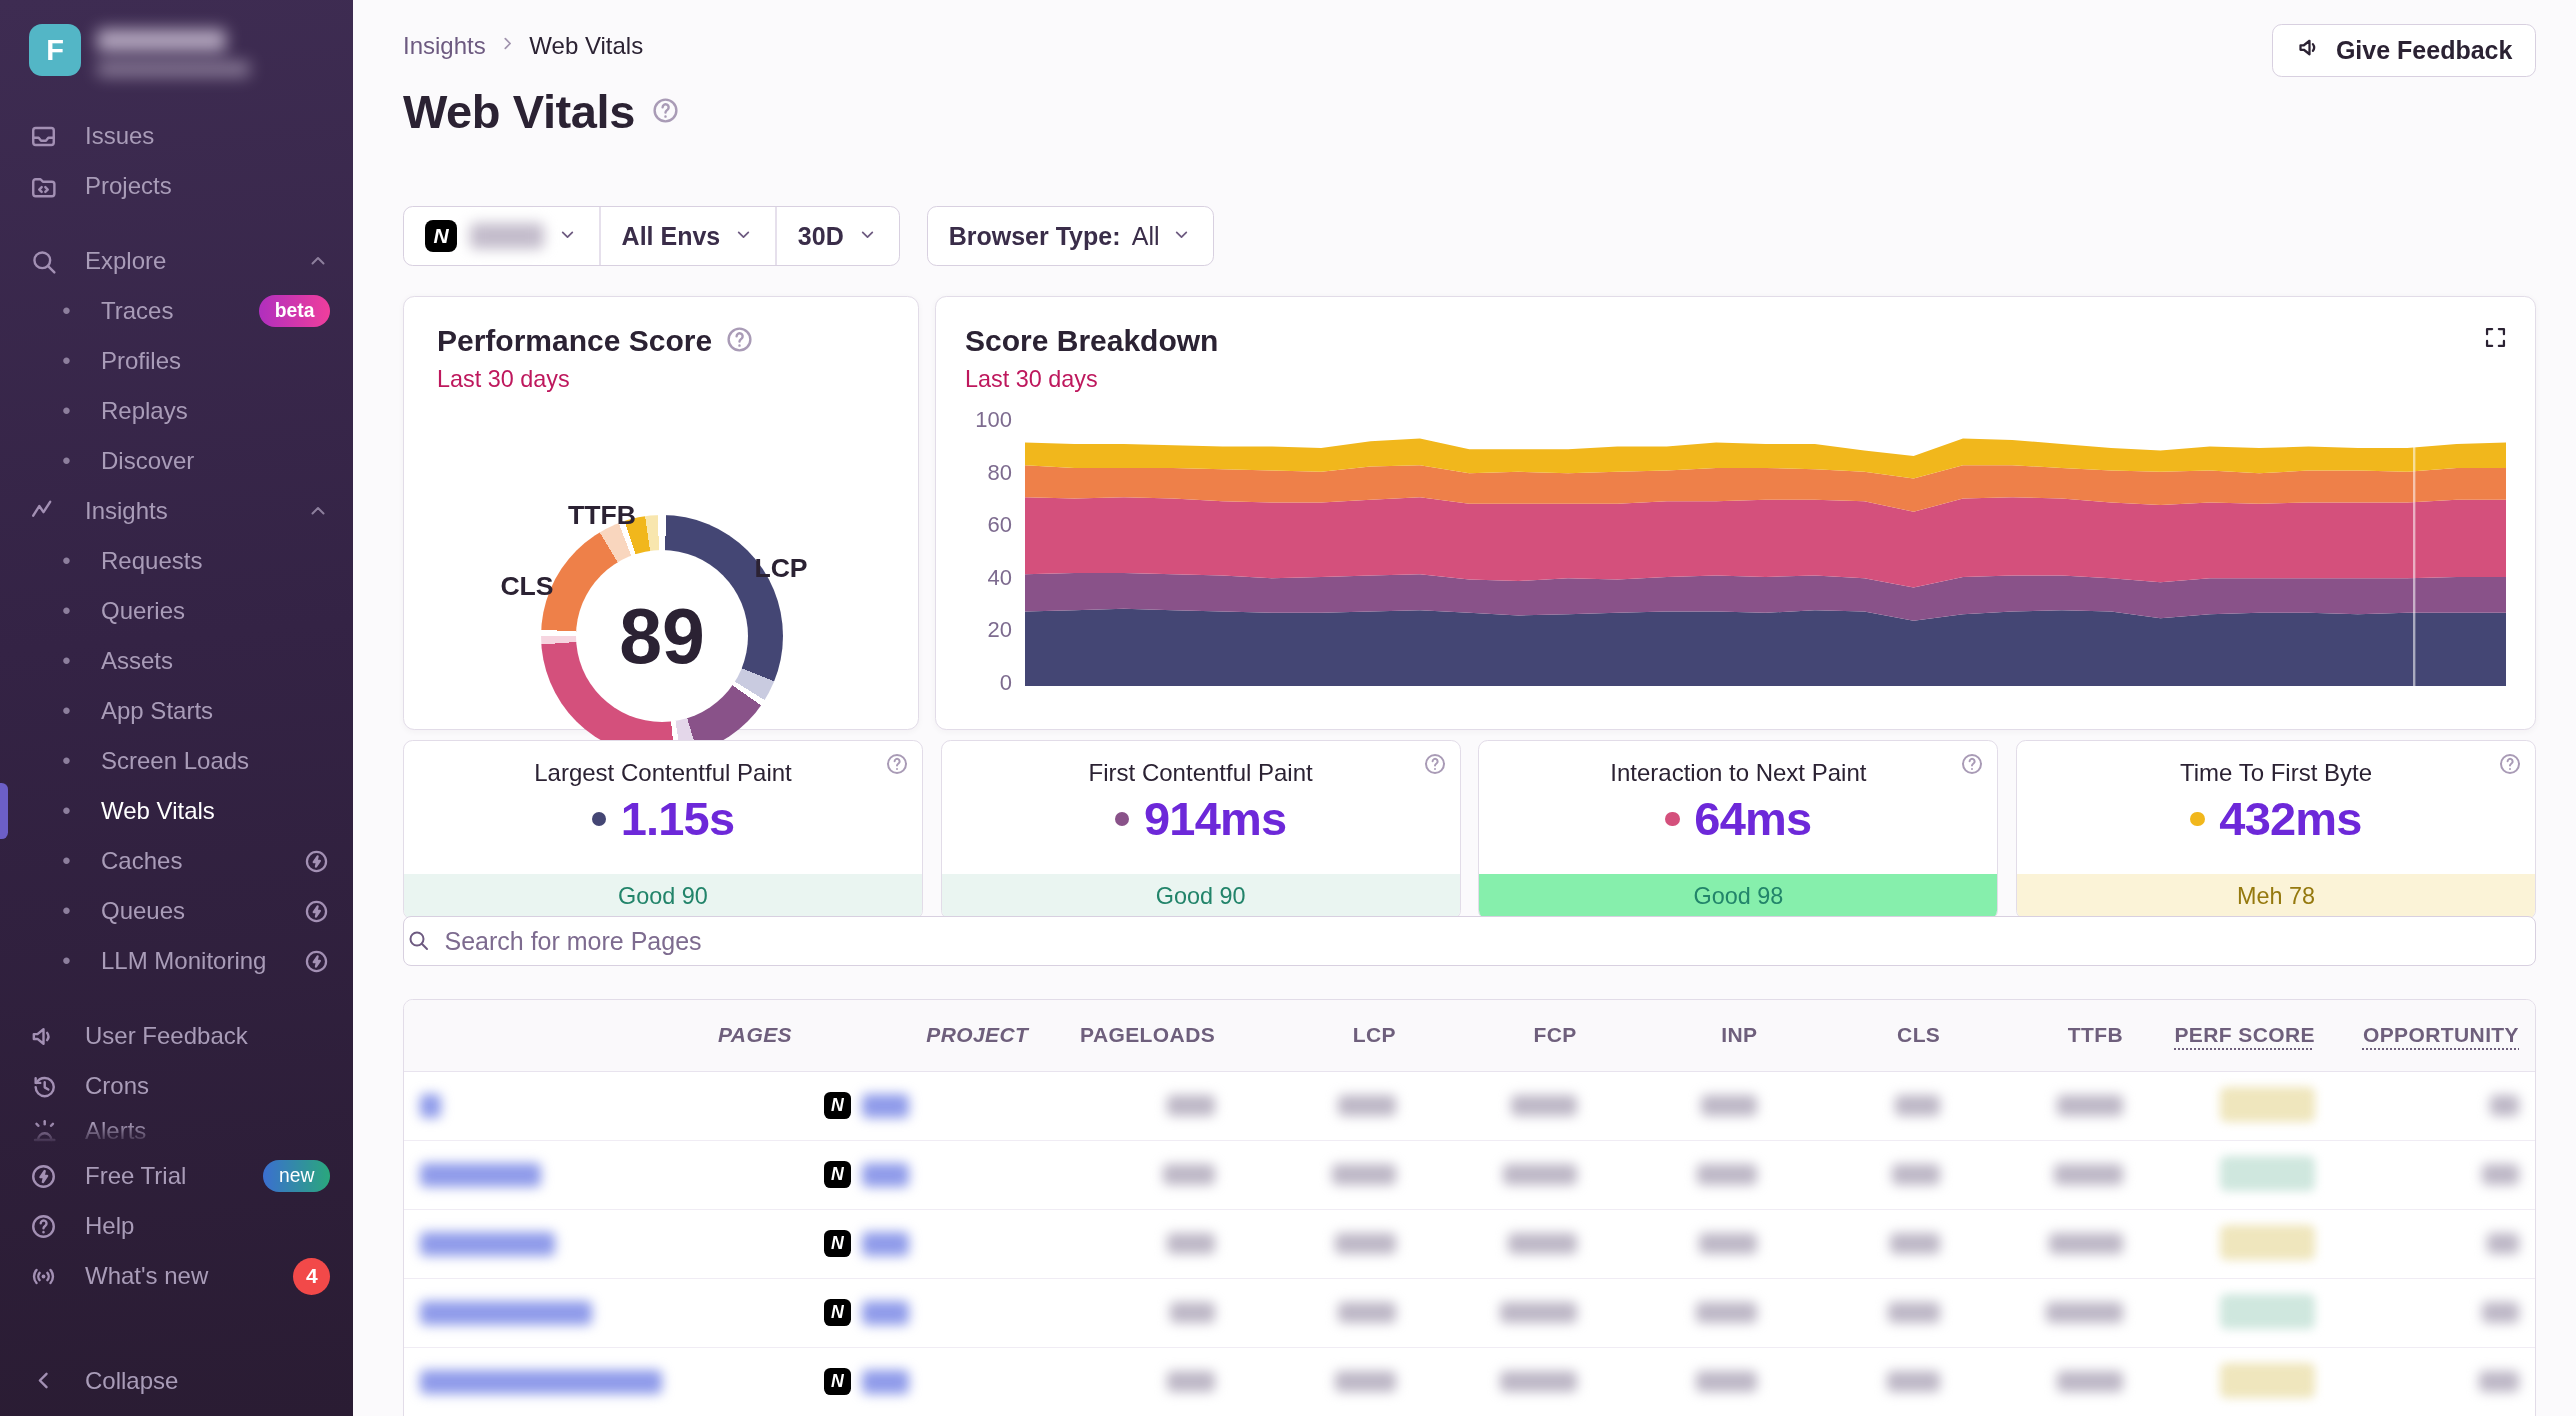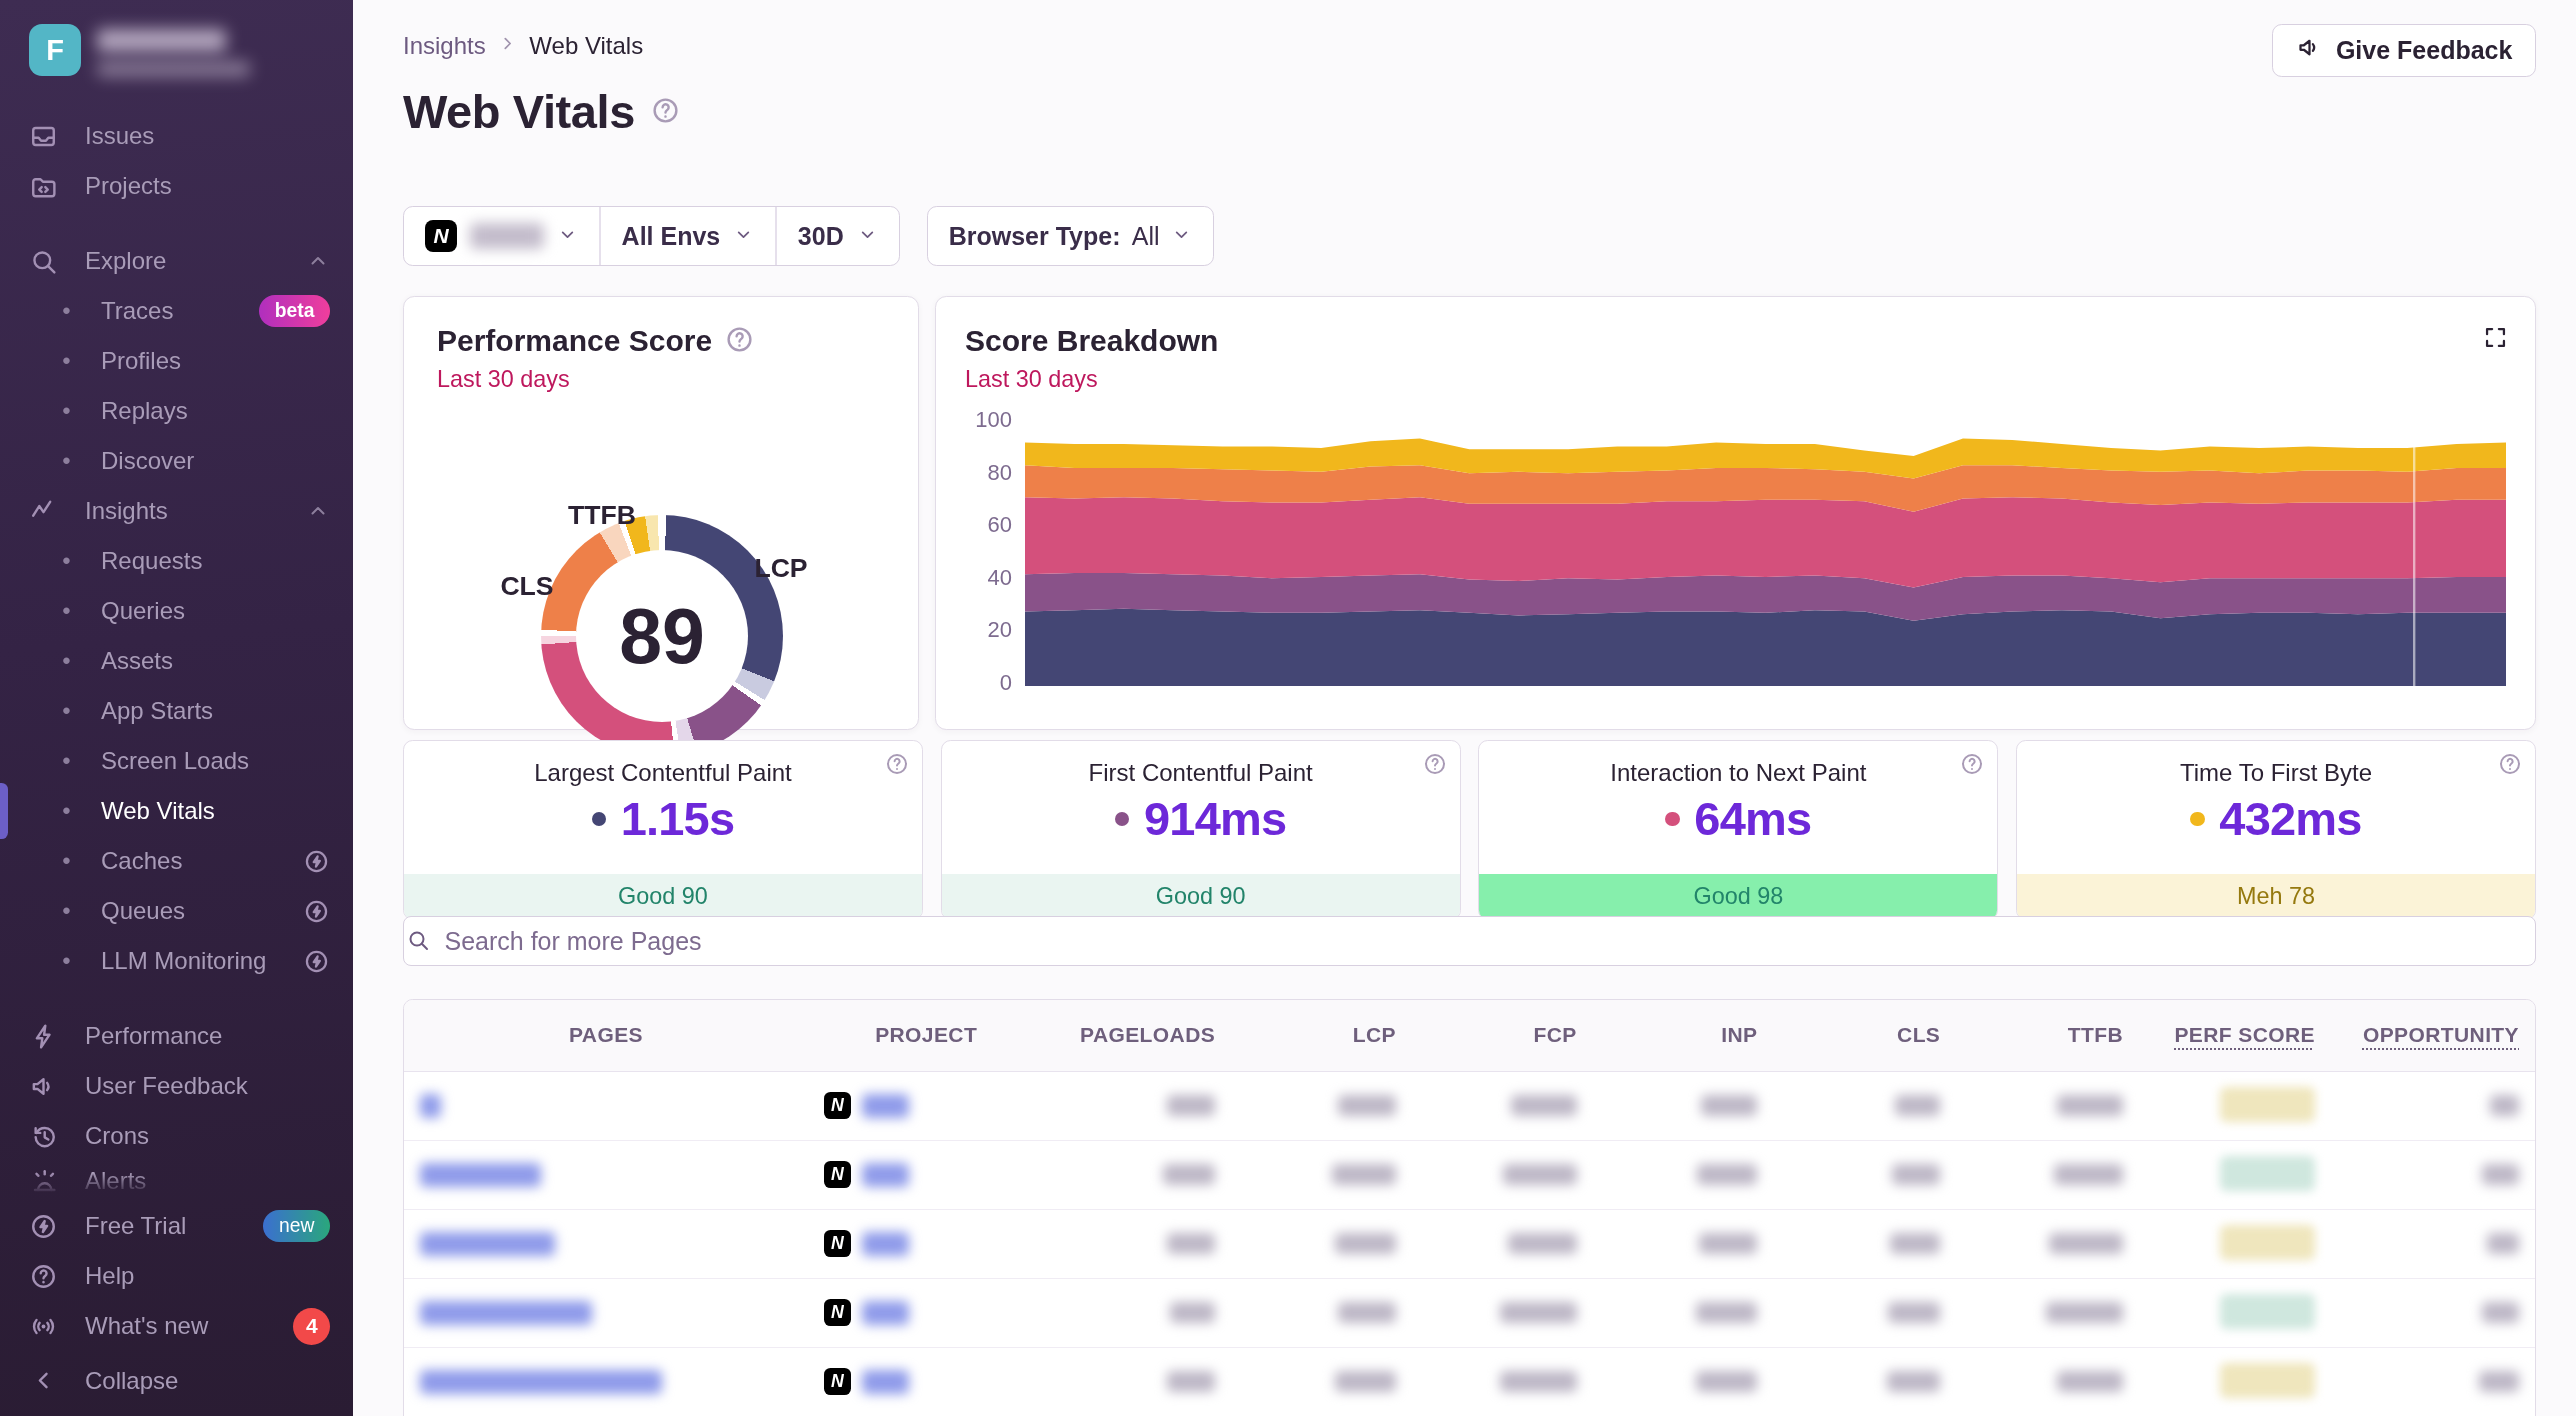--- a/index.html
+++ b/index.html
@@ -93,21 +93,21 @@
   .searchbar { position:absolute; top:916px; left:50px; right:40px; height:50px; background:#fff;
     border:1.6px solid #d8d0e0; border-radius:8px; display:flex; align-items:center; padding:0 2px; gap:14.5px; }
   .searchbar svg { width:24px; height:24px; color:#6d5a80; }
   .search-ph { font-size:25px; color:#7d6b8f; }
 
   .pages-table { position:absolute; top:999px; left:50px; right:40px; bottom:0;
     background:#fff; border:1.6px solid #e2dce8; border-radius:9.7px 9.7px 0 0; overflow:hidden; }
   table { width:100%; border-collapse:collapse; table-layout:fixed; }
   thead th { height:71px; background:#faf9fb; border-bottom:1.6px solid #e8e3ee; font-size:21px; font-weight:bold;
     color:#6e5f7c; letter-spacing:0.4px; padding:0 16px; white-space:nowrap; }
-  thead th.l { text-align:center; } thead th.r { text-align:right; }
+  thead th.l { text-align:right;font-style:italic; } thead th.r { text-align:right; }
   thead th .dotted { text-decoration:underline dotted; text-underline-offset:6.4px; text-decoration-thickness:1.6px; cursor:pointer; }
   tbody td { height:69px; border-top:1.6px solid #f0ecf4; padding:0 16px; }
   tbody tr:first-child td { border-top:none; }
   .b { display:inline-block; height:24px; border-radius:4.8px; filter:blur(5.6px); vertical-align:middle; }
   .b.link { background:#8f9bea; }
   .b.num { background:#bdb7c6; height:21px; }
   .cell-r { text-align:right; }
   .proj-cell { display:flex; align-items:center; gap:11.3px; }
   .n-logo.sm { width:27px; height:27px; border-radius:6.4px; font-size:17.7px; }
   .score-badge { display:inline-block; width:95px; height:35px; border-radius:6.4px; filter:blur(4.8px); }
@@ -238,28 +238,20 @@
         <span class="bullet">•</span>
         <span class="nav-label">LLM Monitoring</span>
         <span class="nav-right right-bolt">
           <svg viewBox="0 0 24 24" fill="none" stroke="currentColor" stroke-width="2" stroke-linecap="round" stroke-linejoin="round">
             <circle cx="12" cy="12" r="8.5"></circle>
             <path d="M13 7.5l-3.5 5h3l-1 4 3.5-5h-3z"></path>
           </svg>
         </span>
       </li>
       <li class="nav-item gap"></li>
-      <li class="nav-item   ">
-        <span class="nav-icon">
-          <svg viewBox="0 0 24 24" fill="none" stroke="currentColor" stroke-width="2" stroke-linecap="round" stroke-linejoin="round">
-            <path d="M13.5 3L6.5 13.5h4.5L10 21l7-10.5h-4.5z"></path>
-          </svg>
-        </span>
-        <span class="nav-label">Performance</span>
-      </li>
       <li class="nav-item   ">
         <span class="nav-icon">
           <svg viewBox="0 0 24 24" fill="none" stroke="currentColor" stroke-width="2" stroke-linecap="round" stroke-linejoin="round">
             <path d="M4 10v4h3l5 4V6L7 10H4z"></path>
             <path d="M15 9a5 5 0 010 6"></path>
           </svg>
         </span>
         <span class="nav-label">User Feedback</span>
       </li>
       <li class="nav-item   ">

